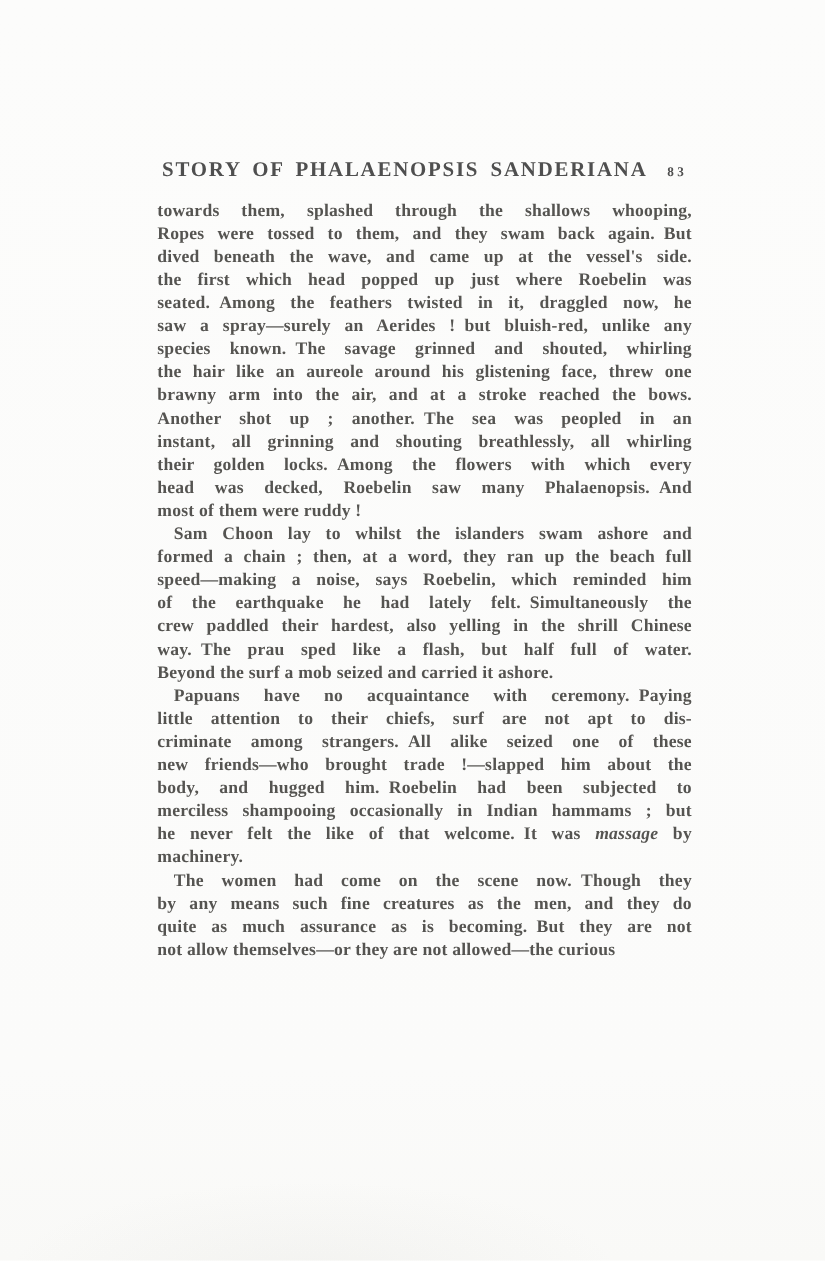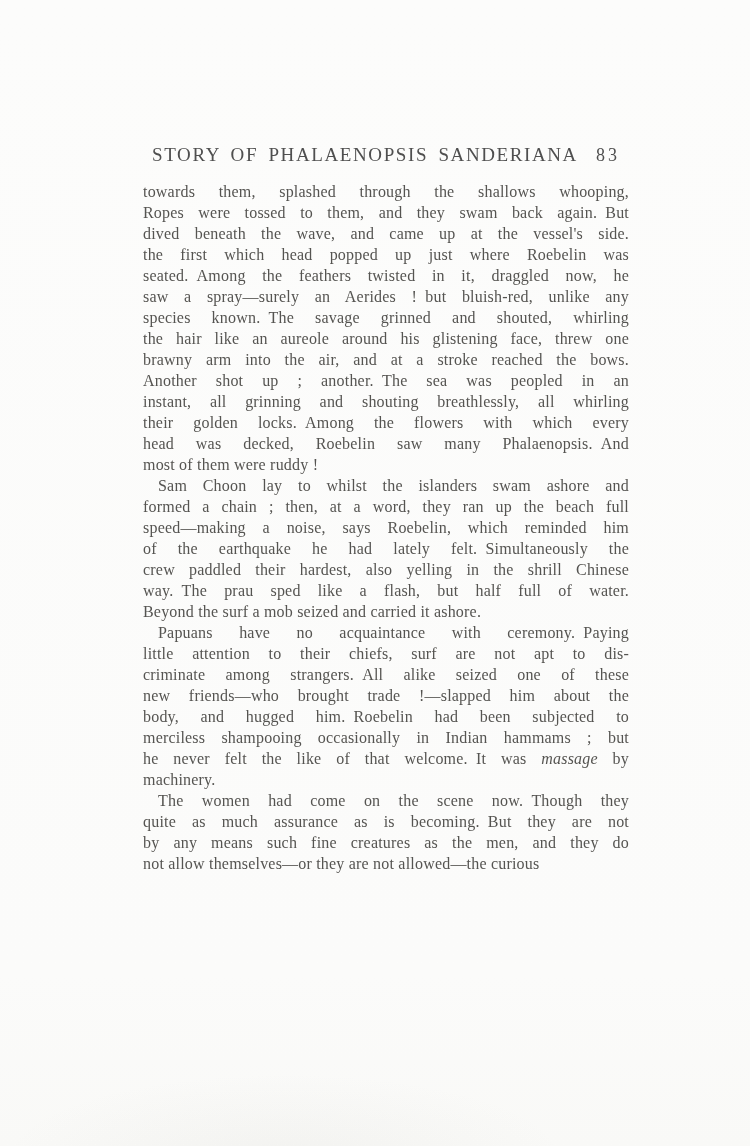--- a/index.html
+++ b/index.html
@@ -8,35 +8,36 @@
     background: #ffffff;
     font-family: "Liberation Serif", "DejaVu Serif", serif;
   }
   .scan {
     position: relative;
     width: 750px; height: 1146px;
     background:
       radial-gradient(ellipse 400px 120px at 38% 101%, rgba(160,160,150,0.07), rgba(0,0,0,0) 70%),
       linear-gradient(180deg, #fcfcfb 0%, #fbfbfa 85%, #f9f9f7 100%);
     overflow: hidden;
+    font-weight: bold;
   }
   .header {
     position: absolute;
     left: 143px; top: 144px; width: 486px;
     display: flex; justify-content: center; align-items: baseline;
     color: #4f4f4f;
   }
   .header .title {
     font-size: 19px;
     letter-spacing: 1.6px;
     word-spacing: 4px;
     white-space: nowrap;
   }
   .header .pageno {
-    font-size: 18px;
+    font-size: 12px;
     letter-spacing: 3px;
     margin-left: 18px;
   }
   .body-text {
     position: absolute;
     left: 143px; top: 181px; width: 486px;
     color: #555451;
     font-size: 16px;
   }
   .para { margin: 0; }
@@ -95,18 +96,18 @@
         <div class="line">little attention to their chiefs, surf are not apt to dis-</div>
         <div class="line">criminate among strangers. All alike seized one of these</div>
         <div class="line">new friends—who brought trade !—slapped him about the</div>
         <div class="line">body, and hugged him. Roebelin had been subjected to</div>
         <div class="line">merciless shampooing occasionally in Indian hammams ; but</div>
         <div class="line">he never felt the like of that welcome. It was <i>massage</i> by</div>
         <div class="line last">machinery.</div>
       </div>
       <div class="para indent">
         <div class="line">The women had come on the scene now. Though they</div>
+        <div class="line">by any means such fine creatures as the men, and they do</div>
         <div class="line">quite as much assurance as is becoming. But they are not</div>
-        <div class="line">by any means such fine creatures as the men, and they do</div>
         <div class="line last">not allow themselves—or they are not allowed—the curious</div>
       </div>
     </div>
 </div>
 
 </body></html>

